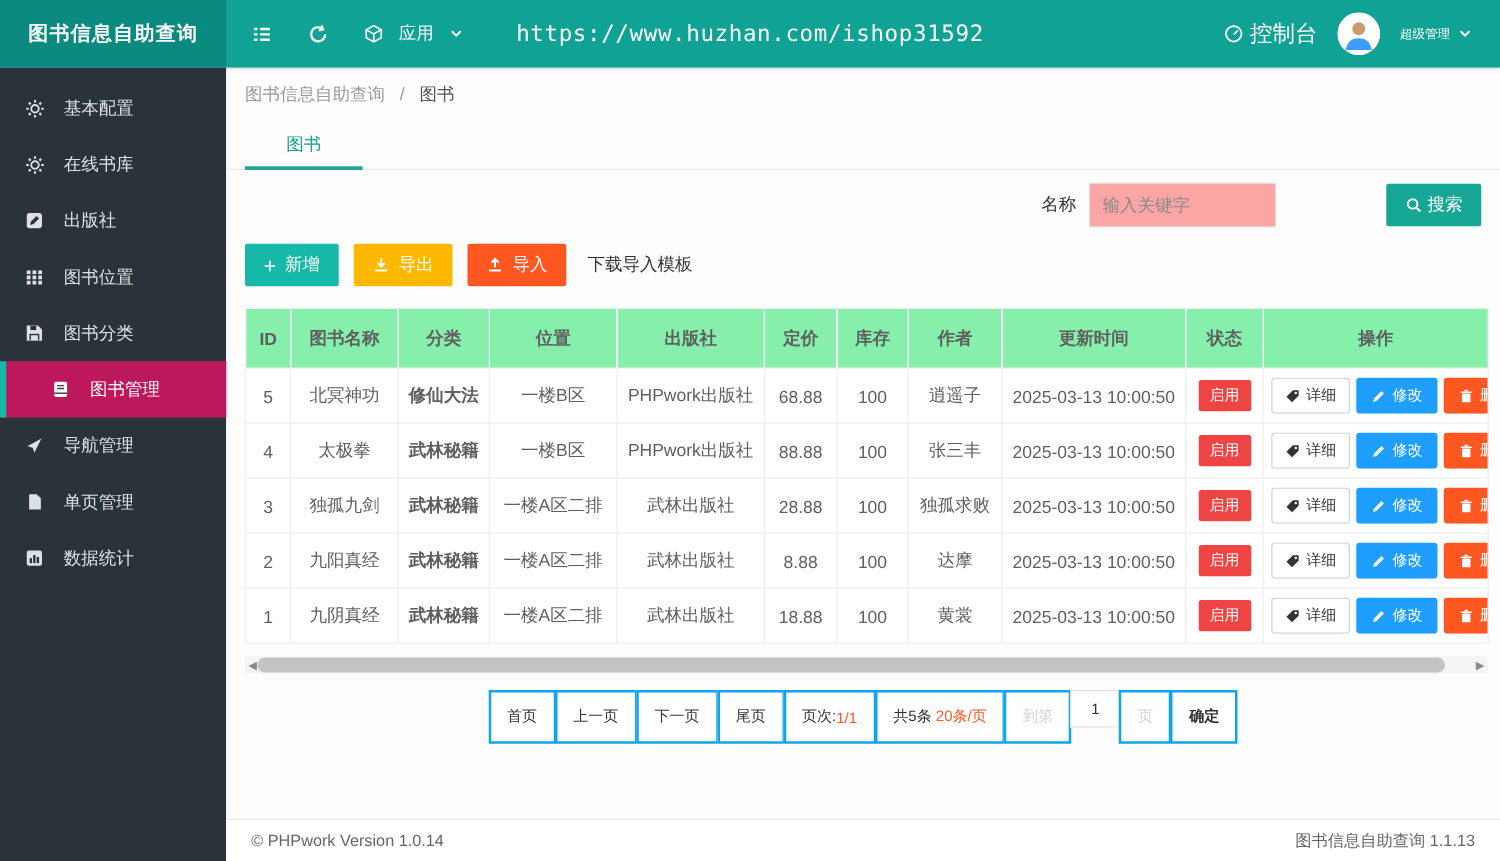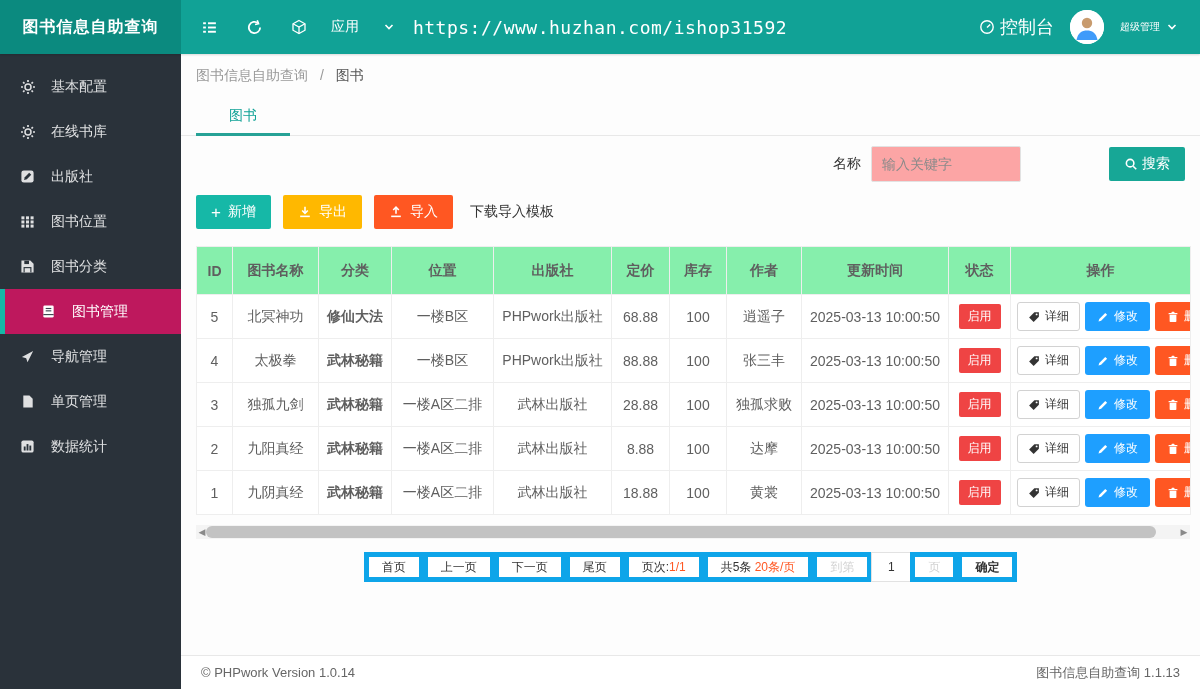--- a/index.html
+++ b/index.html
@@ -4,21 +4,21 @@
 <style>
   * { box-sizing: border-box; margin: 0; padding: 0; }
   html,body { width:1200px; height:689px; overflow:hidden; }
   body { font-family:"Liberation Sans",sans-serif; background:#fff; }
 
   
   .topbar { height:54px; background:#11a296; display:flex; align-items:center; position:relative; color:#fff; box-shadow:0 1px 2px rgba(0,0,0,.15); }
   .logo { width:181px; height:54px; background:#0b8a7f; display:flex; align-items:center; justify-content:center; font-size:16px; font-weight:bold; letter-spacing:1px; flex:none; cursor:pointer; }
   .tb-left { display:flex; align-items:center; gap:28px; padding-left:20px; }
   .tb-icon { display:inline-flex; align-items:center; cursor:pointer; color:#fff; }
-  .tb-app { display:inline-flex; align-items:center; gap:24px; font-size:14px; cursor:pointer; }
+  .tb-app { display:inline-flex; align-items:center; gap:12px; font-size:14px; cursor:pointer; }
   .url { position:absolute; left:50%; transform:translateX(-50%); font-family:"DejaVu Sans Mono",monospace; font-size:18px; letter-spacing:.5px; white-space:nowrap; }
   .tb-right { margin-left:auto; display:flex; align-items:center; gap:16px; padding-right:22px; }
   .tb-console { display:inline-flex; align-items:center; gap:5px; font-size:18px; cursor:pointer;text-align:right; }
   .avatar { width:34px; height:34px; border-radius:50%; overflow:hidden; display:inline-flex; cursor:pointer; background:#fff; }
   .user-menu { display:inline-flex; align-items:center; gap:6px; font-size:10px; cursor:pointer; }
 
   
   .frame { display:flex; height:635px; }
 
   
@@ -63,21 +63,21 @@
   .row-btn { height:29px; border-radius:3px; font-size:12px; display:inline-flex; align-items:center; gap:5px; cursor:pointer; flex:none; font-family:"Liberation Sans",sans-serif; }
   .row-btn.detail { background:#fff; border:1px solid #d2d2d2; color:#333; padding:0 10px; }
   .row-btn.edit { background:#1e9fff; border:none; color:#fff; padding:0 12px; }
   .row-btn.delete { background:#ff5722; border:none; color:#fff; padding:0 12px; }
 
   .hscroll { margin:10px 15px 0; width:994px; height:14px; background:#f4f4f4; position:relative; display:flex; align-items:center; justify-content:space-between; padding:0 2px; }
   .hs-arrow { font-size:9px; color:#8a8a8a; line-height:1; cursor:pointer; width:8px; text-align:center; }
   .hs-thumb { position:absolute; left:10px; right:34px; top:1px; height:12px; background:#c3c3c3; border-radius:6px; cursor:pointer; }
 
   .pager { margin-top:13px; display:flex; justify-content:center; font-size:12px; align-items:stretch; }
-  .pcell { height:30px; display:inline-flex; align-items:center; padding:0 13px; background:#fff; border:5px solid #0ea5e9; margin-left:-1px; color:#333; cursor:pointer; }
+  .pcell { height:43px; display:inline-flex; align-items:center; padding:0 13px; background:#fff; border:2px solid #0ea5e9; margin-left:-1px; color:#333; cursor:pointer; }
   .pcell:first-child { margin-left:0; }
   .pcell.static { cursor:default; }
   .hl { color:#ff5722; }
   .dim { color:#d2d2d2; }
   .goto-input { width:40px; height:30px; border:1px solid #e2e2e2; margin-left:-1px; text-align:center; font-size:12px; color:#333; outline:none; background:#fff; font-family:"Liberation Sans",sans-serif; }
   .confirm { font-weight:bold; }
 
   .footer { margin-top:auto; height:34px; border-top:1px solid #e8e8e8; background:#fff; display:flex; align-items:center; justify-content:space-between; padding:0 20px; font-size:13px; color:#666; }
 </style>
 </head>

